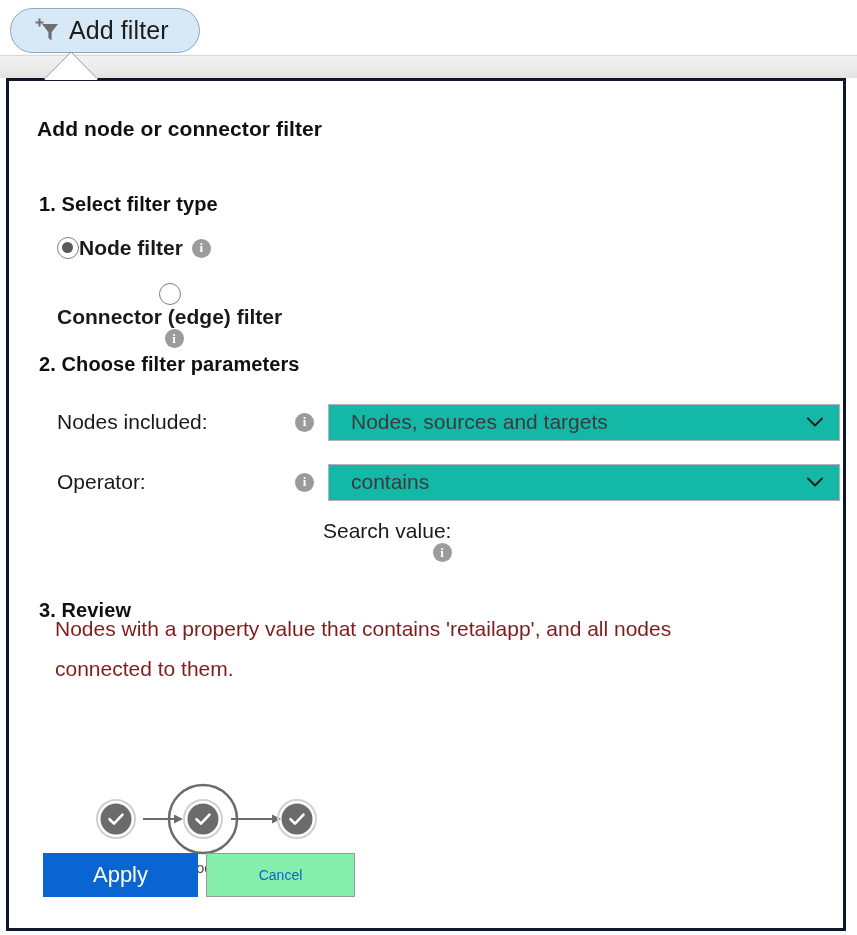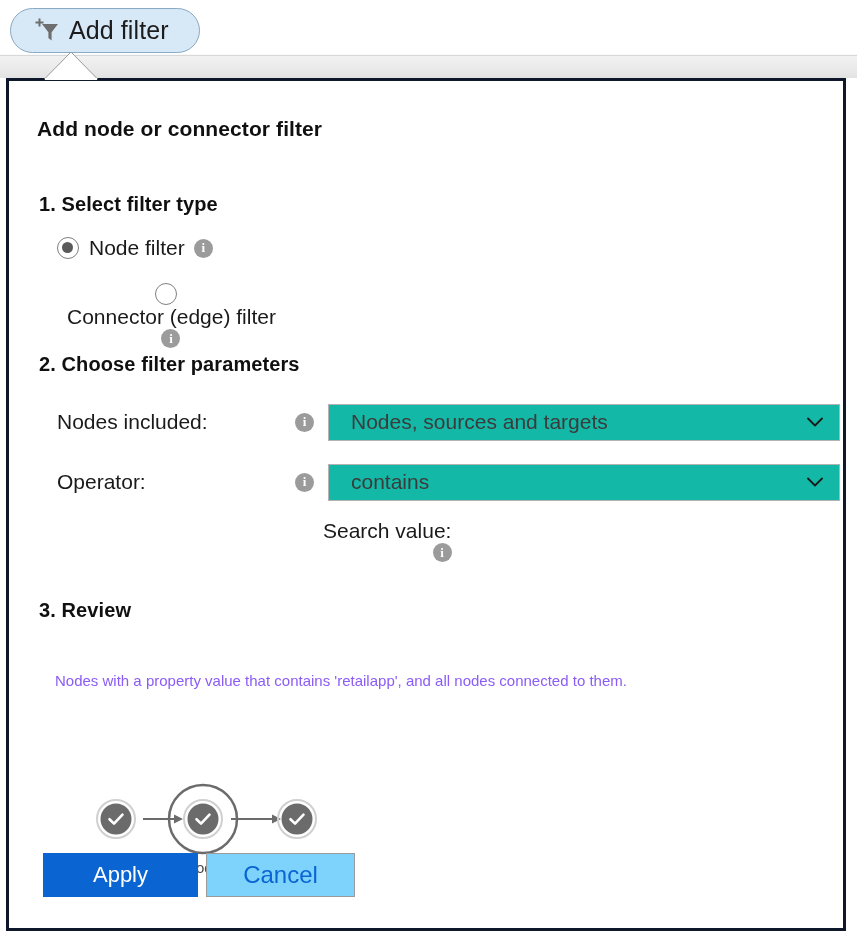--- a/index.html
+++ b/index.html
@@ -122,22 +122,22 @@
     content: "";
     position: absolute;
     left: 4px; top: 4px;
     width: 11px; height: 11px;
     border-radius: 50%;
     background: #5a5a5a;
   }
   .radio-label {
     font-size: 21px;
     color: #1a1a1a;
-    margin-left: 10px;
     white-space: nowrap;
+    font-weight: bold;
   }
 
   
   .info-icon {
     width: 19px; height: 19px;
     border-radius: 50%;
     background: #9b9b9b;
     display: inline-flex;
     align-items: center;
     justify-content: center;
@@ -205,25 +205,25 @@
     position: absolute;
     right: 16px;
     top: 50%;
     margin-top: -5px;
     width: 16px; height: 10px;
   }
 
   
   #review-text {
     position: absolute;
-    left: 46px; top: 580px;
+    left: 46px; top: 528px;
     width: 680px;
-    font-size: 15px;
+    font-size: 21px;
     line-height: 40px;
-    color: #8b5cf6;
+    color: #7f1d1d;
   }
 
   
   #node-diagram {
     position: absolute;
     left: 60px; top: 700px;
     width: 265px; height: 110px;
   }
   .diagram-caption {
     position: absolute;
@@ -247,24 +247,24 @@
     font-size: 22px;
     font-family: "Liberation Sans", sans-serif;
     cursor: pointer;
     padding: 0;
   }
   #cancel-button {
     position: absolute;
     left: 197px; top: 772px;
     width: 149px; height: 44px;
     box-sizing: border-box;
-    background: #7dd3fc;
+    background: #86efac;
     border: 1px solid #9a9a9a;
     color: #0a64d2;
-    font-size: 24px;
+    font-size: 14px;
     font-family: "Liberation Sans", sans-serif;
     cursor: pointer;
     padding: 0;
   }
 </style>
 </head>
 <body>
 
 <div id="page-bg-strip"></div>
 <div id="page-bg-rule"></div>

